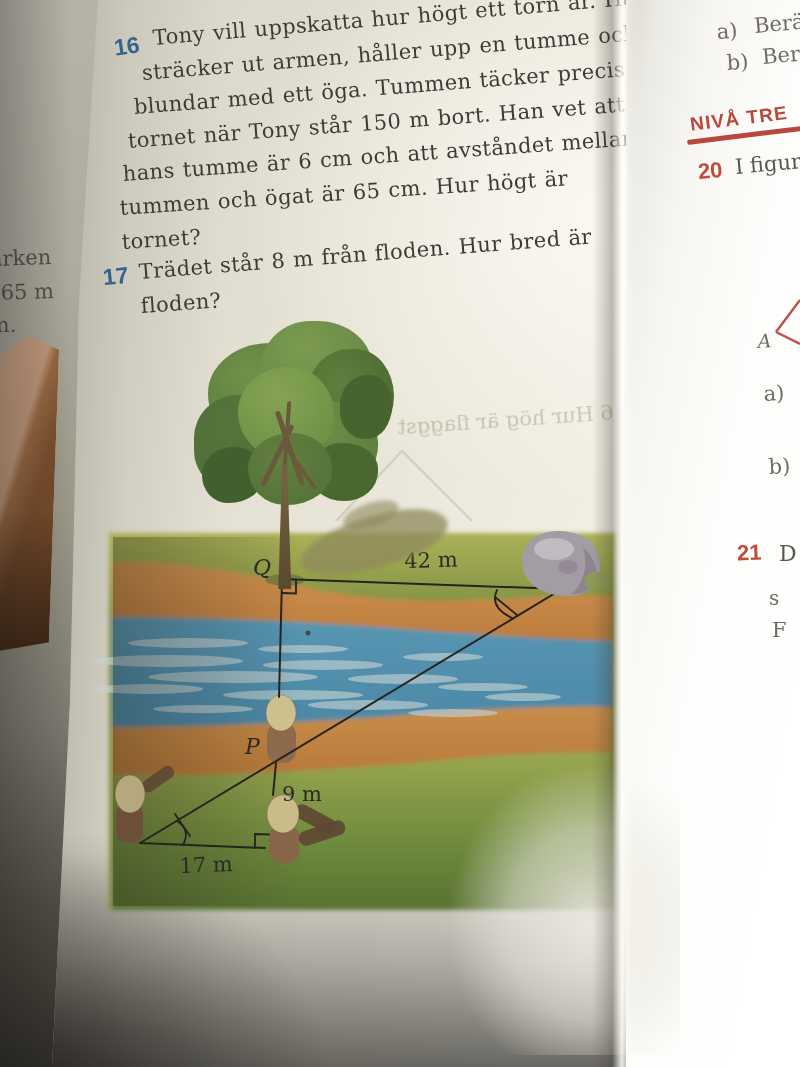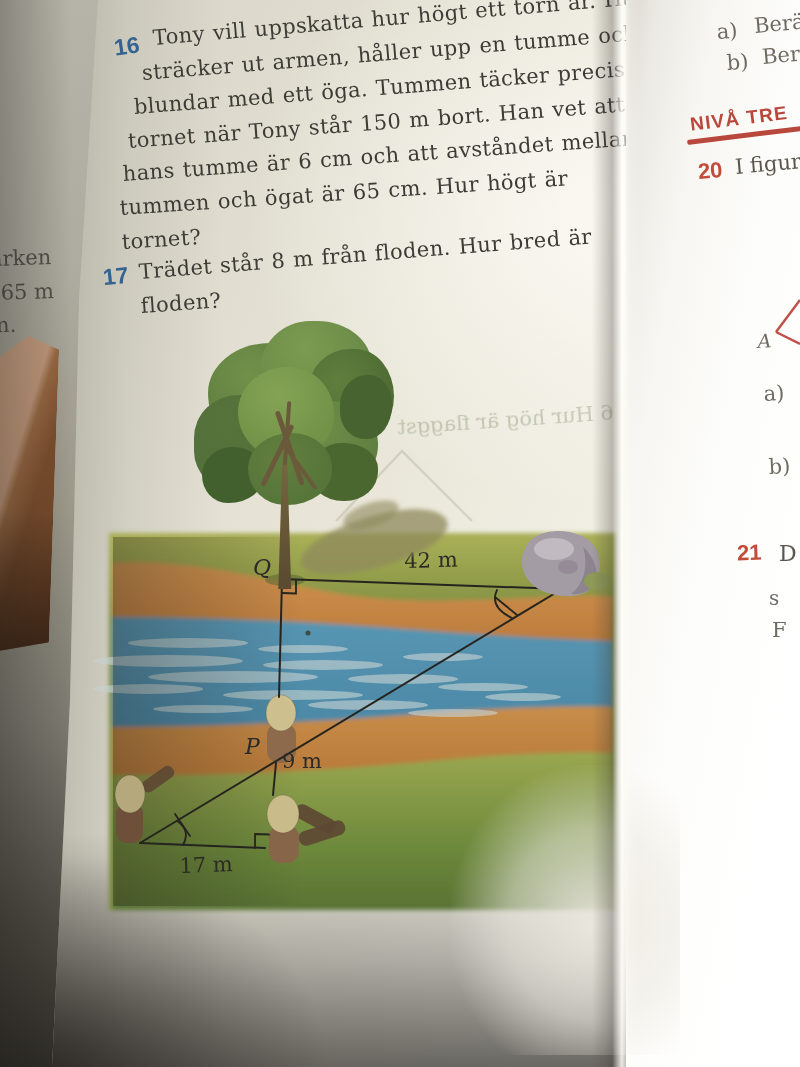--- a/index.html
+++ b/index.html
@@ -204,21 +204,21 @@
       <ellipse cx="441" cy="12" rx="20" ry="11" fill="#c7c1c7" opacity=".85"></ellipse>
       <path d="M470 10 C482 20 486 36 482 46 C478 54 468 58 458 57 C470 48 476 30 470 10 Z" fill="#837b88" opacity=".7"></path>
       <ellipse cx="455" cy="30" rx="10" ry="7" fill="#8d8492" opacity=".7"></ellipse>
       <ellipse cx="484" cy="44" rx="13" ry="9" fill="#8e9a58"></ellipse>
     </g>
   </svg>
 
   <div class="abs dlabel ital" style="left:140px;top:18px;">Q</div>
   <div class="abs dlabel" style="left:291px;top:12px;transform:rotate(-1.5deg);">42 m</div>
   <div class="abs dlabel ital" style="left:132px;top:197px;">P</div>
-  <div class="abs dlabel" style="left:169px;top:212px;">9 m</div>
+  <div class="abs dlabel" style="left:169px;top:245px;">9 m</div>
   <div class="abs dlabel" style="left:66px;top:317px;transform:rotate(-2deg);">17 m</div>
 </div>
 
 <div id="glare-br" class="abs ni"></div>
 <div id="gutter" class="abs ni"></div>
 
 <div id="right-page" class="abs"></div>
 <div class="abs rp-serif rp-item" style="left:716px;top:20px;transform:rotate(-4deg);">a)</div>
 <div class="abs rp-serif rp-item" style="left:753px;top:14px;transform:rotate(-5deg);">Berä</div>
 <div class="abs rp-serif rp-item" style="left:726px;top:51px;transform:rotate(-4deg);">b)</div>

